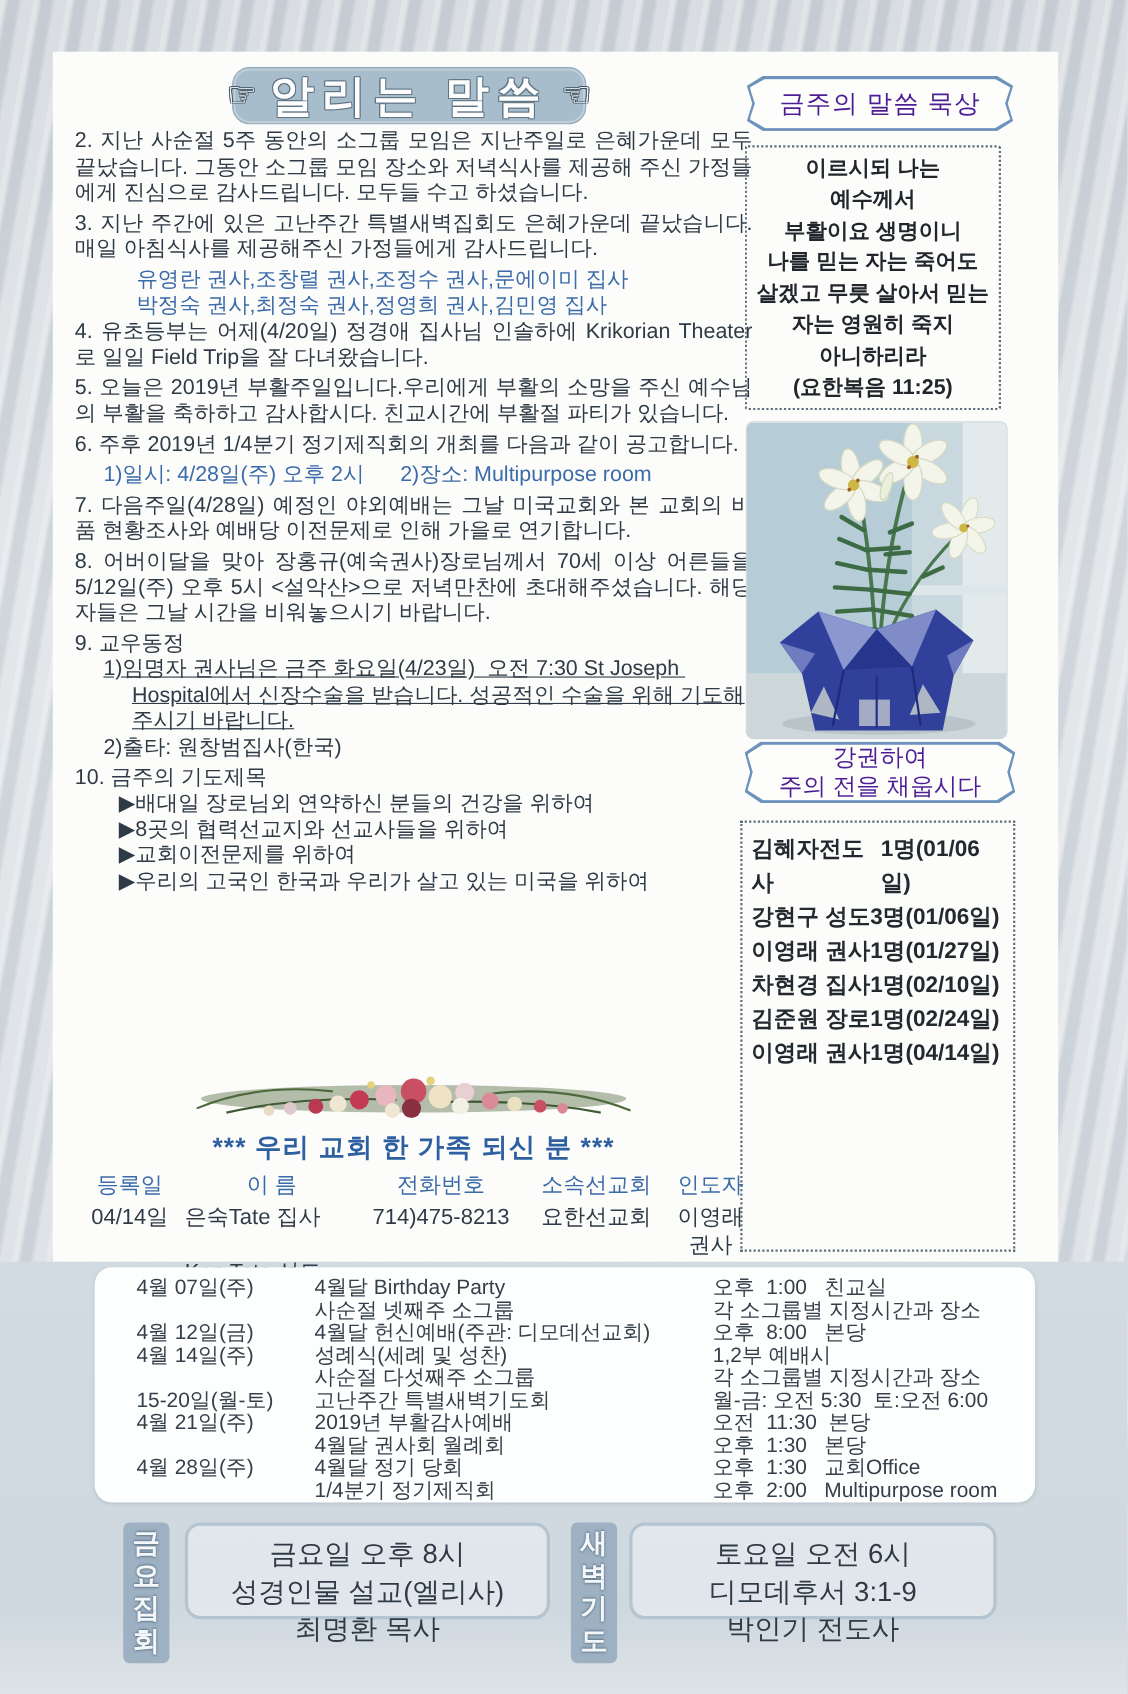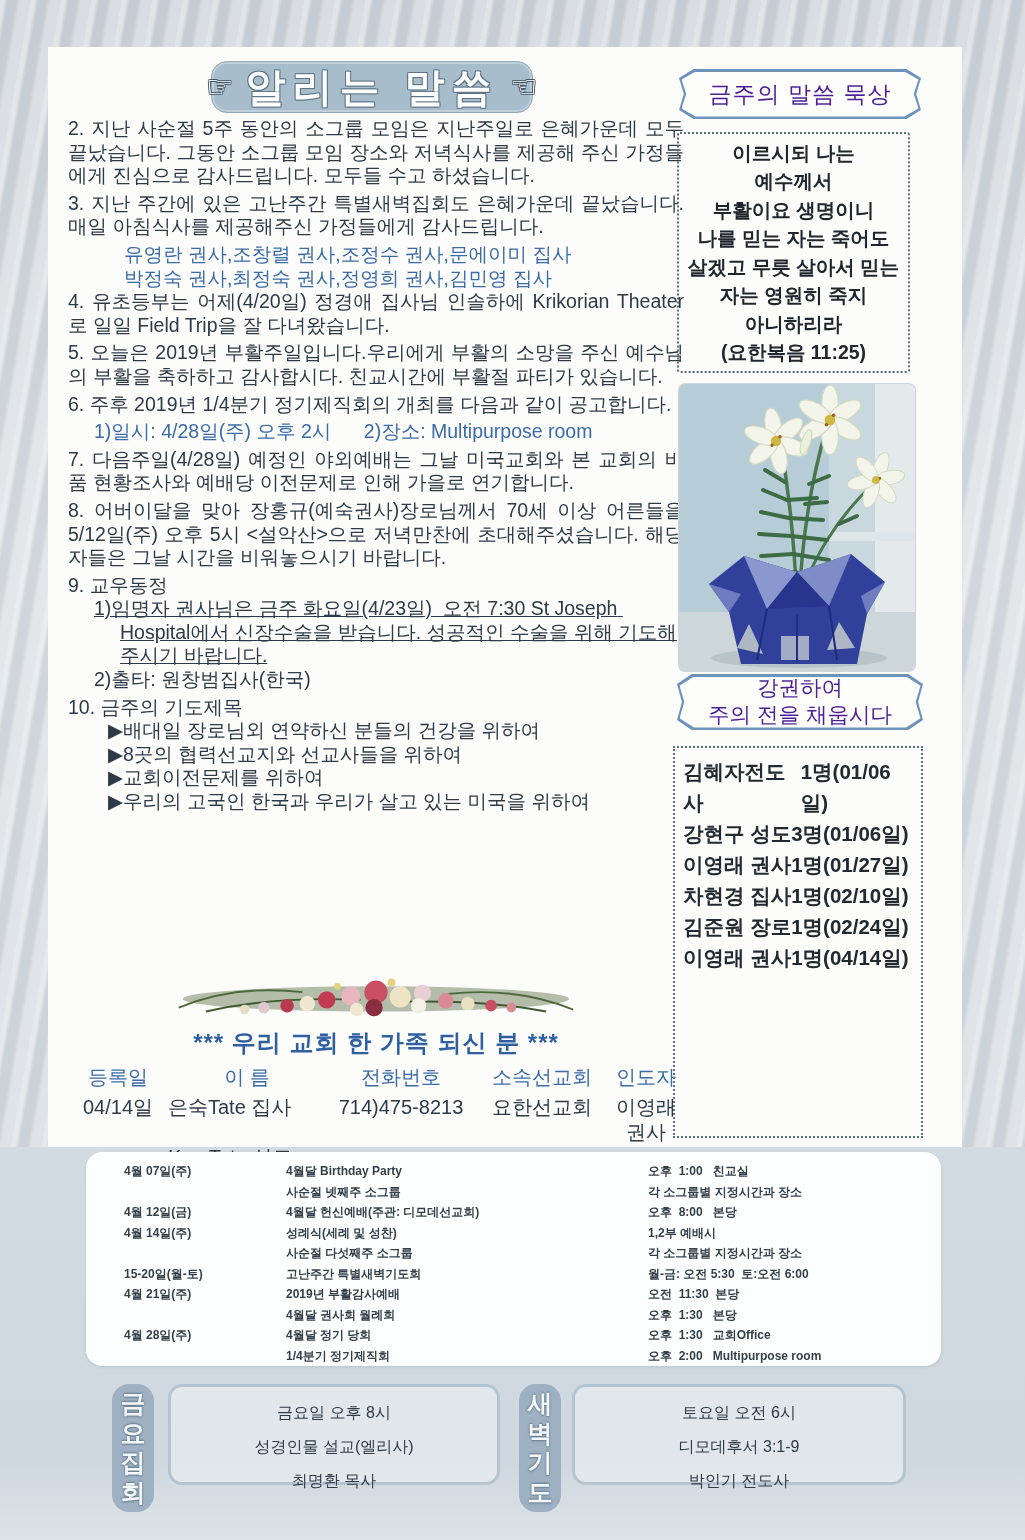--- a/index.html
+++ b/index.html
@@ -91,34 +91,34 @@
   }
   .fill-row { display:flex; justify-content:flex-start; }
 
   
   .schedule {
     position:absolute; left:86px; top:1152px; width:855px; height:214px;
     background:#fdfefe; border-radius:16px; padding:9px 10px 0 38px;
     box-shadow:0 1px 3px rgba(60,80,95,.15);
   }
   .srow { display:grid; grid-template-columns:162px 362px 1fr;
-    font-size:12px; line-height:20.5px; color:#343f49; white-space:pre-wrap;font-weight:bold; }
+    font-size:19px; line-height:20.5px; color:#343f49; white-space:pre-wrap; }
 
   
   .vtab {
-    position:absolute; width:42px; background:#9eb1c3; border-radius:17px;
+    position:absolute; width:42px; background:#9eb1c3; border-radius:6px;
     color:#f4f7f9; font-weight:700; font-size:25px; line-height:29.5px;
     text-align:center; padding:5px 0; word-break:break-all;
     text-shadow:0 1px 2px #62798c, 0 -1px 2px #62798c;
   }
   .fbox {
-    position:absolute; width:332px; height:101px;
+    position:absolute; width:332px; height:88px;
     border:3px solid #b4c4d1; border-radius:14px;
     background:rgba(250,252,253,.40);
-    text-align:center; font-size:16px; color:#2e3a45; padding-top:9px; line-height:34px;
+    text-align:center; font-size:25px; color:#2e3a45; padding-top:9px; line-height:34px;
   }
   .tab-friday { left:112px; top:1384px; }
   .box-friday { left:168px; top:1384px; }
   .tab-dawn { left:519px; top:1384px; }
   .box-dawn { left:572px; top:1384px; width:334px; }
 </style>
 </head>
 <body>
 
 <div class="bottom-band"></div>

